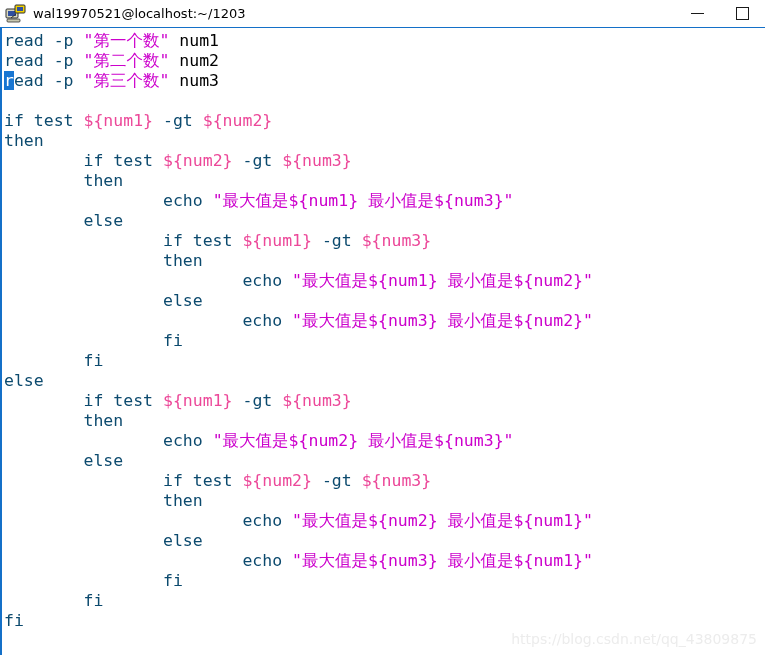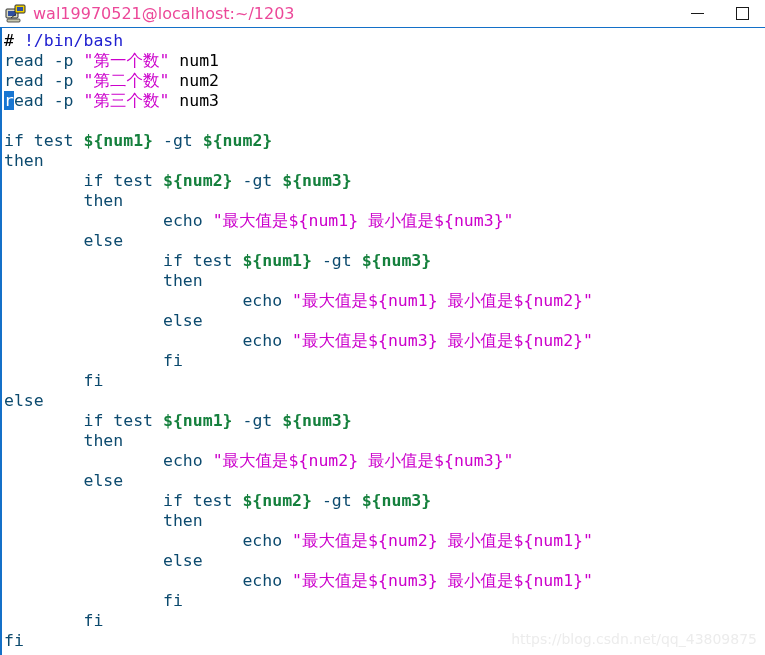--- a/index.html
+++ b/index.html
@@ -27,22 +27,22 @@
   .titlebar-icon {
     width: 22px;
     height: 20px;
     margin-left: 5px;
     margin-right: 6px;
     flex: 0 0 auto;
     position: relative;
   }
   .title-text {
     font-family: "DejaVu Sans", "Liberation Sans", sans-serif;
-    font-size: 16px;
-    color: #ec4899;
+    font-size: 13px;
+    color: #000000;
     white-space: nowrap;
     letter-spacing: 0px;
   }
   .win-controls {
     position: absolute;
     right: 0;
     top: 0;
     height: 27px;
     display: flex;
     align-items: center;
@@ -92,21 +92,21 @@
     font-size: 16.5px;
     white-space: pre;
     letter-spacing: 0px;
   }
 
   
   .c-black   { color: #000000; }
   .c-blue    { color: #2020d0; }
   .c-kw      { color: #0c4a6e; }
   .c-str     { color: #cc00cc; }
-  .c-var     { color: #15803d; font-weight: bold; }
+  .c-var     { color: #ec4899; }
   .cursor    { background: #1876d2; color: #ffffff; }
 
   
   .watermark {
     position: absolute;
     right: 8px;
     bottom: 8px;
     font-family: "DejaVu Sans", "Liberation Sans", sans-serif;
     font-size: 14px;
     color: #ececec;
@@ -135,21 +135,20 @@
       <span class="glyph-min"></span>
     </div>
     <div class="win-btn">
       <span class="glyph-max"></span>
     </div>
   </div>
 </div>
 
 <div class="terminal">
   <div class="term-inner" id="code-area">
-      <div class="line"><span class="c-black"># </span><span class="c-blue">!/bin/bash</span></div>
       <div class="line"><span class="c-kw">read</span><span class="c-black"> </span><span class="c-kw">-p</span><span class="c-black"> </span><span class="c-str">"第一个数"</span><span class="c-black"> num1</span></div>
       <div class="line"><span class="c-kw">read</span><span class="c-black"> </span><span class="c-kw">-p</span><span class="c-black"> </span><span class="c-str">"第二个数"</span><span class="c-black"> num2</span></div>
       <div class="line"><span class="cursor">r</span><span class="c-kw">ead</span><span class="c-black"> </span><span class="c-kw">-p</span><span class="c-black"> </span><span class="c-str">"第三个数"</span><span class="c-black"> num3</span></div>
       <div class="line">&nbsp;</div>
       <div class="line"><span class="c-kw">if test </span><span class="c-var">${num1}</span><span class="c-black"> </span><span class="c-kw">-gt</span><span class="c-black"> </span><span class="c-var">${num2}</span></div>
       <div class="line"><span class="c-kw">then</span></div>
       <div class="line"><span>        </span><span class="c-kw">if test </span><span class="c-var">${num2}</span><span class="c-black"> </span><span class="c-kw">-gt</span><span class="c-black"> </span><span class="c-var">${num3}</span></div>
       <div class="line"><span>        </span><span class="c-kw">then</span></div>
       <div class="line"><span>                </span><span class="c-kw">echo</span><span class="c-black"> </span><span class="c-str">"最大值是${num1} 最小值是${num3}"</span></div>
       <div class="line"><span>        </span><span class="c-kw">else</span></div>

